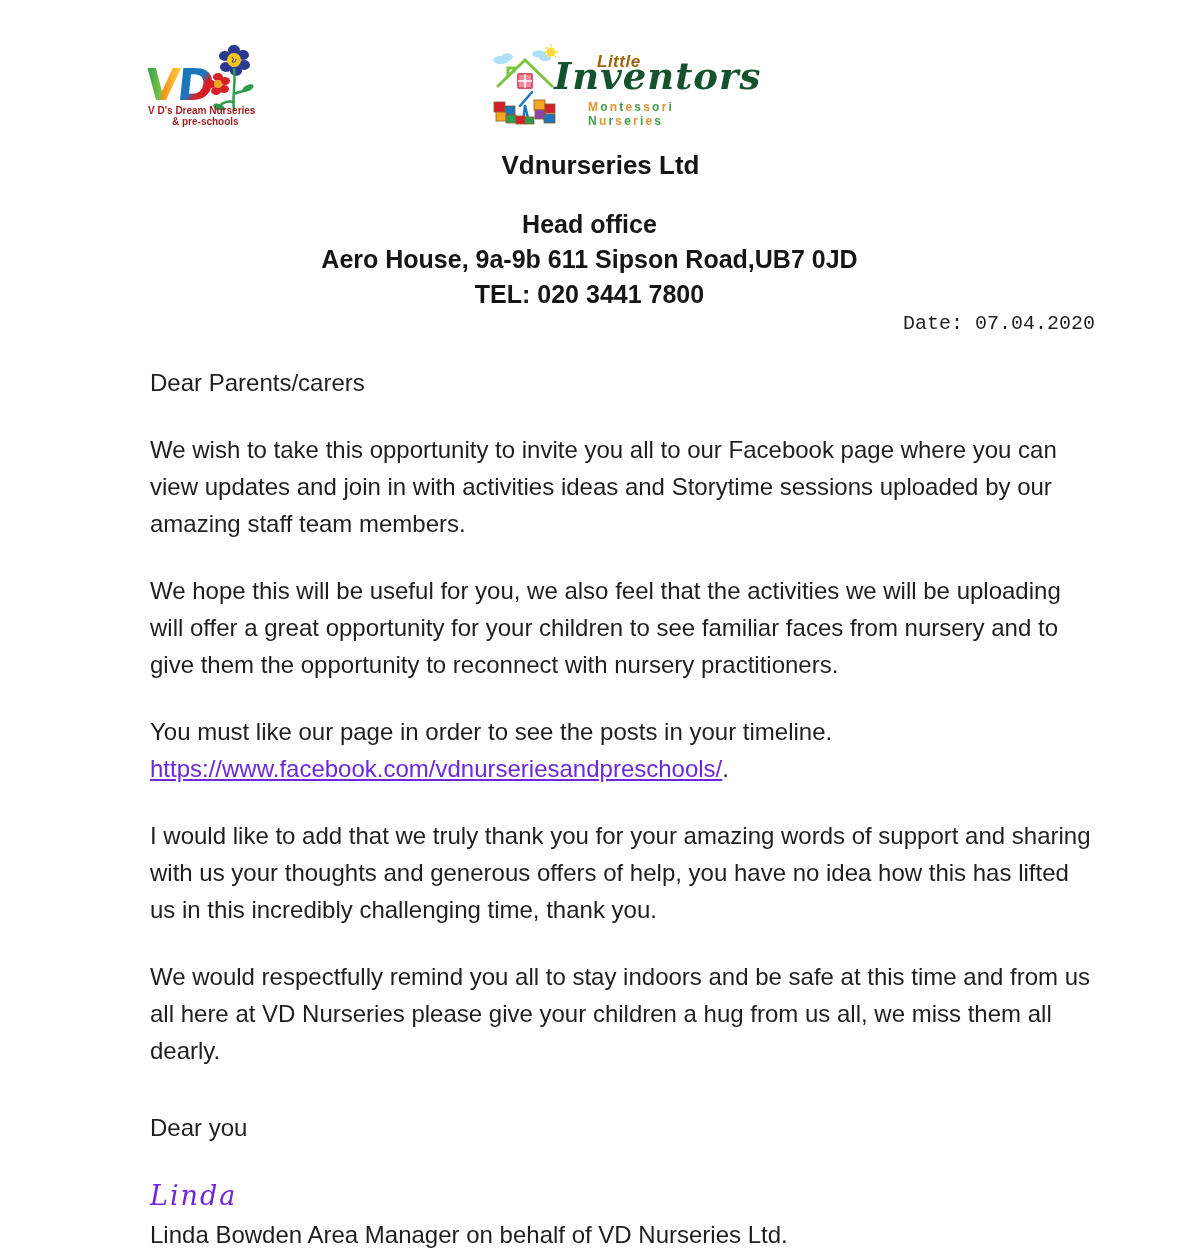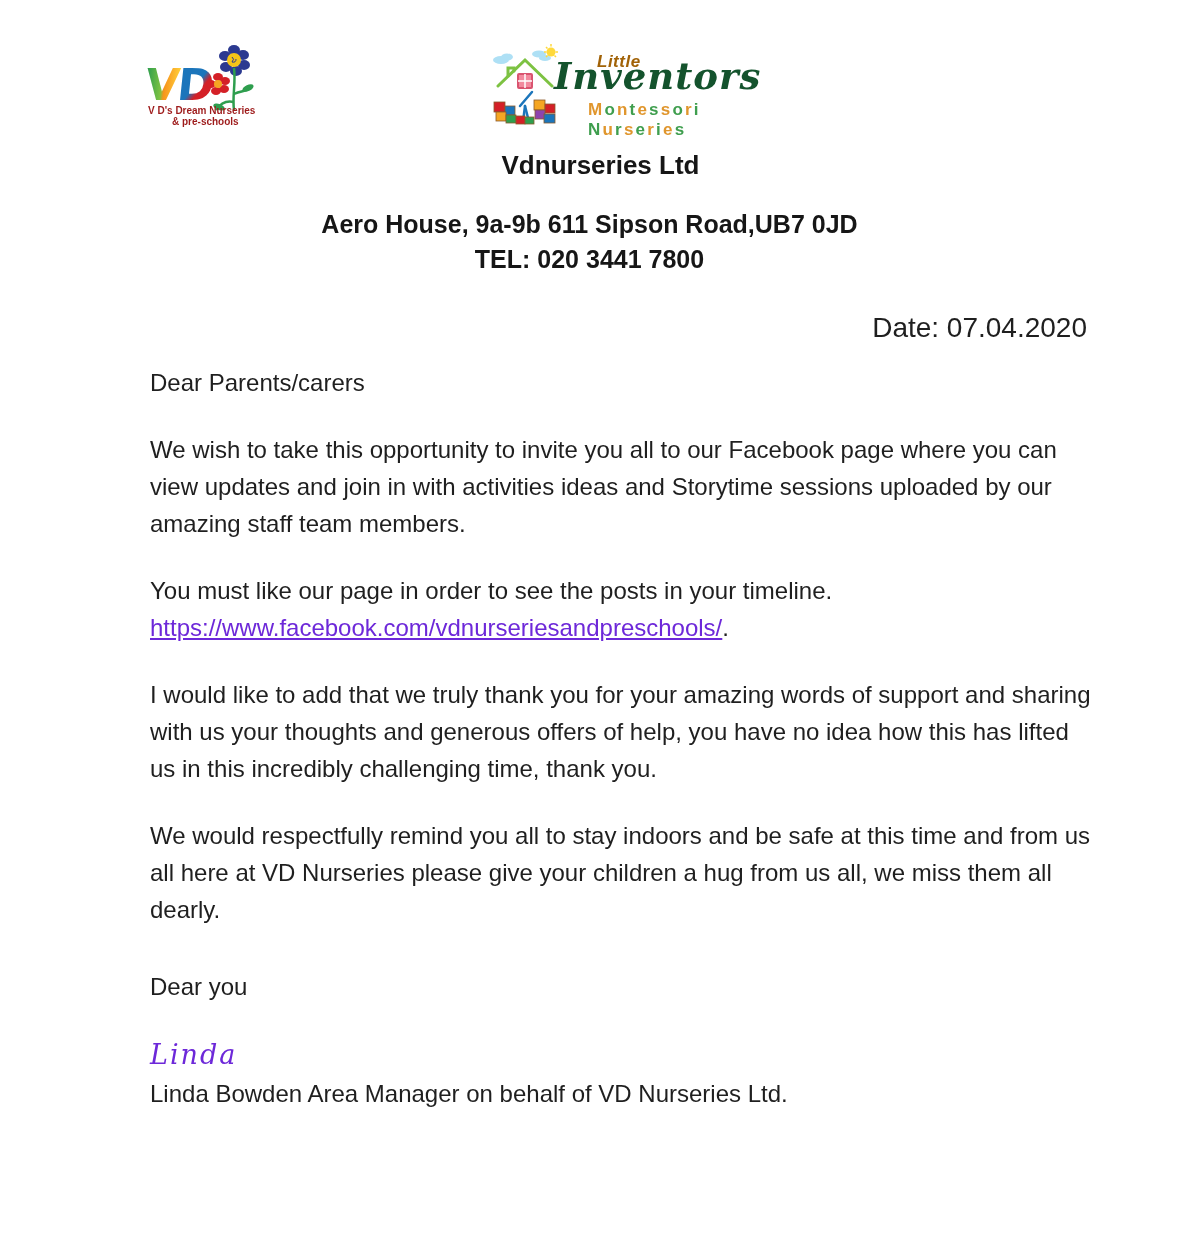--- a/index.html
+++ b/index.html
@@ -24,35 +24,35 @@
     color:#a16207; letter-spacing:0.5px;margin-left:13px;
   }
   .inv-script {
     position:absolute; left:62px; top:10px;
     font-family:"DejaVu Serif", serif;
     font-style:italic; font-weight:bold;
     font-size:37px; color:#14532d; letter-spacing:1px;
   }
   .inv-subtitle {
     position:absolute; left:96px; top:56px;
-    font-size:17px; letter-spacing:2.2px; font-weight:bold;
+    font-size:12px; letter-spacing:2.2px; font-weight:bold;
   }
 
   .company {
     position:absolute; top:150px; left:11px; width:100%;
     text-align:center; font-size:26px; font-weight:bold; color:#161616;
   }
   .office-block {
     position:absolute; top:207px; left:0; width:100%;
     text-align:center; font-size:25px; font-weight:bold;
     line-height:35px; color:#161616;
   }
   .date-line {
-    position:absolute; top:312px; right:92px;
-    font-size:28px; color:#1f1f1f;
+    position:absolute; top:312px; right:84px;
+    font-size:20px; color:#1f1f1f;font-family:Liberation Mono, monospace;
   }
 
   
   .letter-body {
     position:absolute; top:364px; left:150px; width:942px;
     font-size:24px; line-height:37px; color:#1f1f1f;
   }
   .letter-body p { margin:0 0 30px 0; }
   .letter-body p.reminder { margin-bottom:40px; }
   .fb-link { color:#6d28d9; text-decoration:underline; cursor:pointer; }
@@ -176,29 +176,31 @@
       </g>
     </svg>
     <span class="inv-little">Little</span>
     <span class="inv-script">Inventors</span>
     <div class="inv-subtitle" id="inv-subtitle"><span style="color: rgb(224, 150, 45);">M</span><span style="color: rgb(63, 158, 78);">o</span><span style="color: rgb(224, 150, 45);">n</span><span style="color: rgb(63, 158, 78);">t</span><span style="color: rgb(224, 150, 45);">e</span><span style="color: rgb(63, 158, 78);">s</span><span style="color: rgb(224, 150, 45);">s</span><span style="color: rgb(63, 158, 78);">o</span><span style="color: rgb(224, 150, 45);">r</span><span style="color: rgb(63, 158, 78);">i</span><span style="color: rgb(224, 150, 45);"> </span><span style="color: rgb(63, 158, 78);">N</span><span style="color: rgb(224, 150, 45);">u</span><span style="color: rgb(63, 158, 78);">r</span><span style="color: rgb(224, 150, 45);">s</span><span style="color: rgb(63, 158, 78);">e</span><span style="color: rgb(224, 150, 45);">r</span><span style="color: rgb(63, 158, 78);">i</span><span style="color: rgb(224, 150, 45);">e</span><span style="color: rgb(63, 158, 78);">s</span></div>
   </div>
 
   <div class="company">Vdnurseries Ltd</div>
 
   <div class="office-block">
+    <div>Head office</div>
     <div>Aero House, 9a-9b 611 Sipson Road,UB7 0JD</div>
     <div>TEL: 020 3441 7800</div>
   </div>
 
   <div class="date-line">Date: 07.04.2020</div>
 
   <div class="letter-body">
     <p>Dear Parents/carers</p>
     <p>We wish to take this opportunity to invite you all to our Facebook page where you can view updates and join in with activities ideas and Storytime sessions uploaded by our amazing staff team members.</p>
+    <p>We hope this will be useful for you, we also feel that the activities we will be uploading will offer a great opportunity for your children to see familiar faces from nursery and to give them the opportunity to reconnect with nursery practitioners.</p>
     <p><span>You must like our page in order to see the posts in your timeline.</span><br>
       <a class="fb-link">https://www.facebook.com/vdnurseriesandpreschools/</a><span>.</span>
     </p>
     <p>I would like to add that we truly thank you for your amazing words of support and sharing with us your thoughts and generous offers of help, you have no idea how this has lifted us in this incredibly challenging time, thank you.</p>
     <p class="reminder">We would respectfully remind you all to stay indoors and be safe at this time and from us all here at VD Nurseries please give your children a hug from us all, we miss them all dearly.</p>
     <p class="closing">Dear you</p>
     <div class="signature">Linda</div>
     <p class="sign-off">Linda Bowden Area Manager on behalf of VD Nurseries Ltd.</p>
   </div>
 

